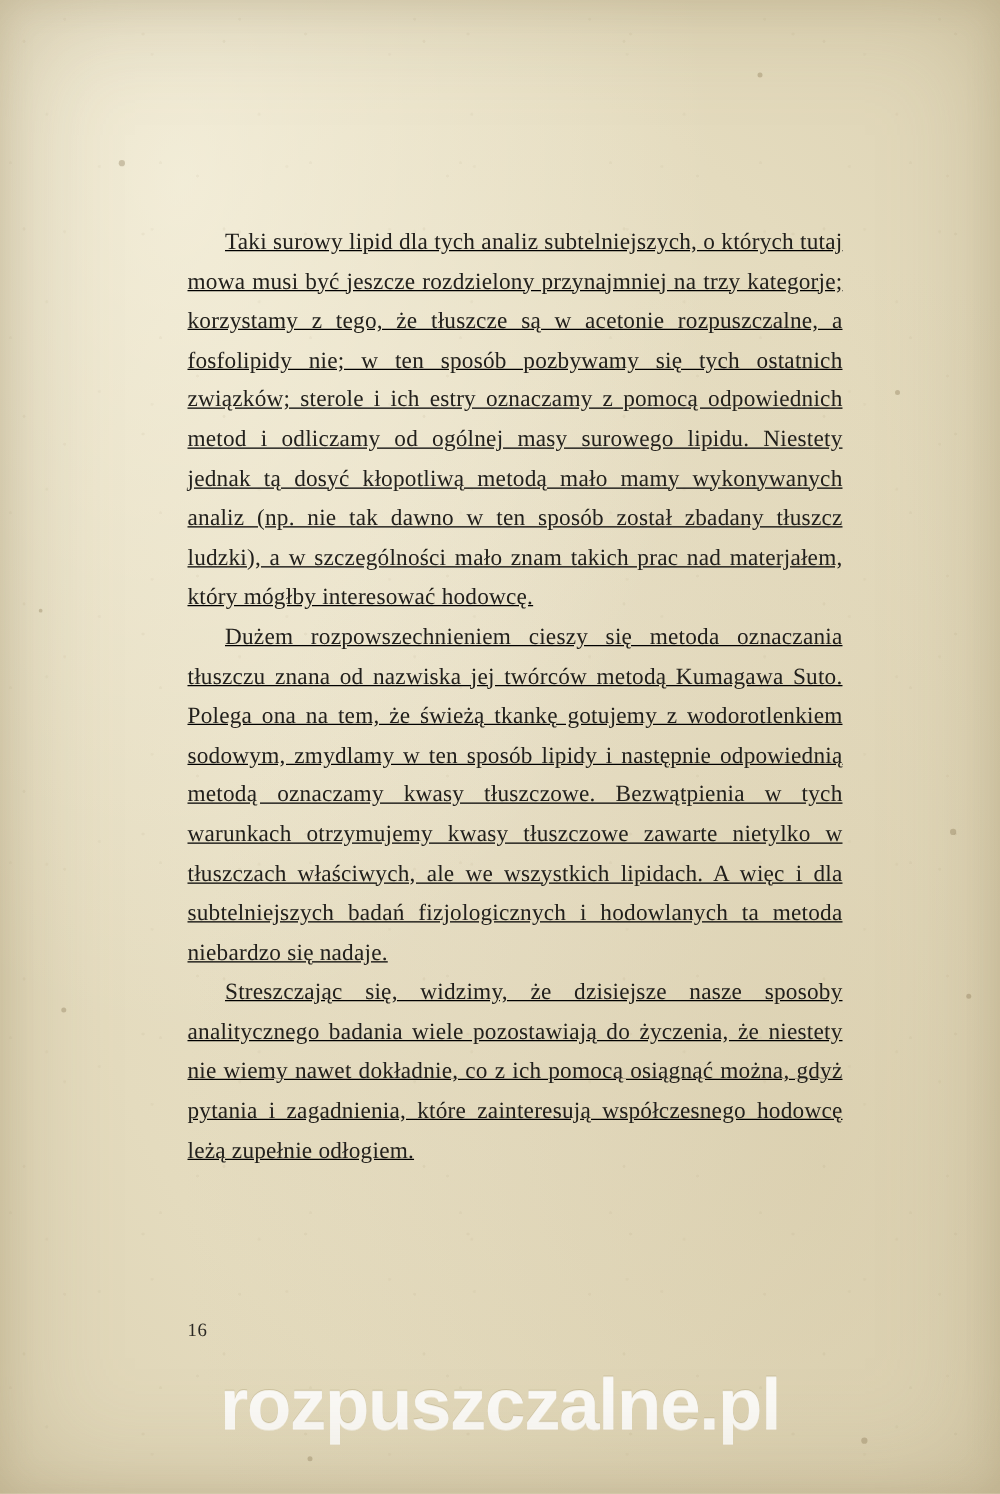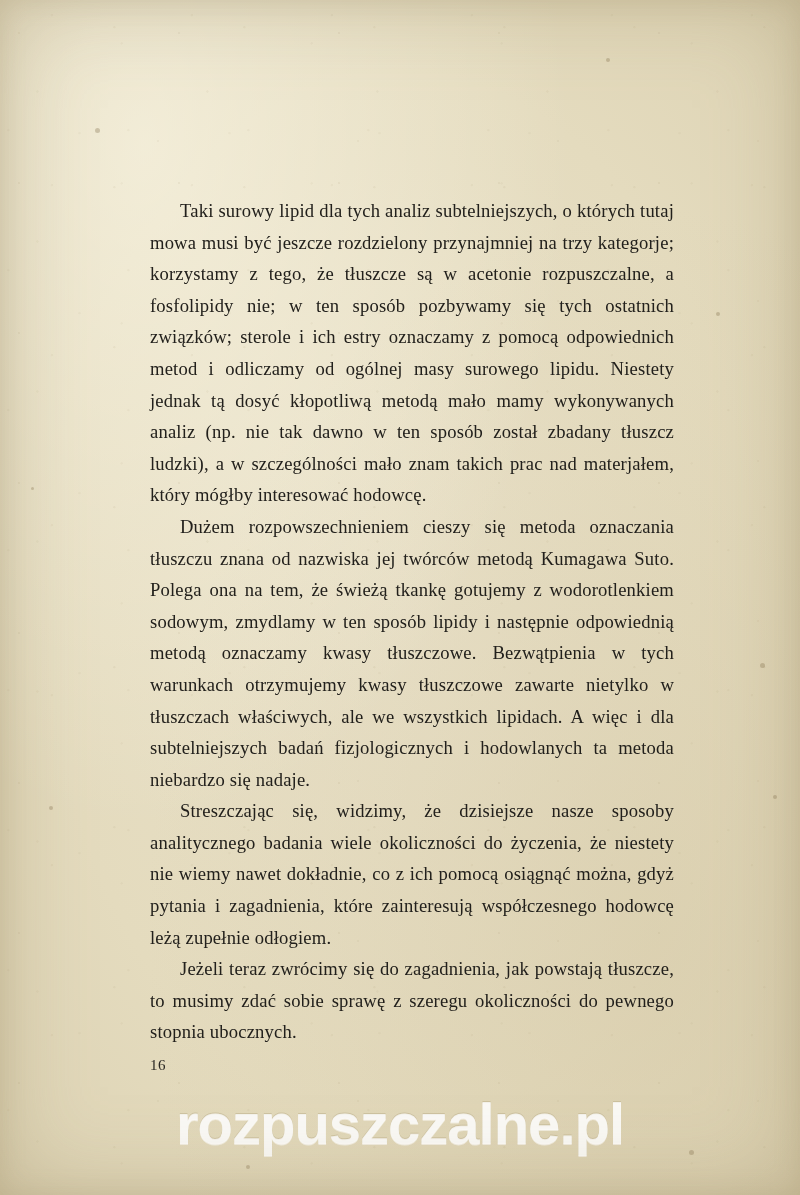--- a/index.html
+++ b/index.html
@@ -47,22 +47,23 @@
   }
   .fleck {
     position: absolute;
     border-radius: 50%;
     background: rgba(120,100,64,0.30);
     pointer-events: none;
   }
   #text-column {
     position: absolute;
     left: 150px;
-    top: 195px;
+    top: 178px;
     width: 524px;
+    text-decoration: underline;
   }
   p.para {
     margin: 0;
     font-size: 18.6px;
     line-height: 31.6px;
     color: #22201c;
     text-align: justify;
     text-justify: inter-word;
     letter-spacing: 0.18px;
     text-indent: 30px;
@@ -111,22 +112,21 @@
   <div class="fleck" style="left:760px; top:663px; width:5px; height:5px;"></div>
   <div class="fleck" style="left:773px; top:795px; width:4px; height:4px;"></div>
   <div class="fleck" style="left:49px; top:806px; width:4px; height:4px;"></div>
   <div class="fleck" style="left:246px; top:1165px; width:4px; height:4px;"></div>
   <div class="fleck" style="left:689px; top:1150px; width:5px; height:5px;"></div>
   <div class="fleck" style="left:31px; top:487px; width:3px; height:3px;"></div>
 
   <div id="text-column">
     <p class="para">Taki surowy lipid dla tych analiz subtelniejszych, o których tutaj mowa musi być jeszcze rozdzielony przynajmniej na trzy kategorje; korzystamy z tego, że tłuszcze są w acetonie rozpuszczalne, a fosfolipidy nie; w ten sposób pozbywamy się tych ostatnich związków; sterole i ich estry oznaczamy z pomocą odpowiednich metod i odliczamy od ogólnej masy surowego lipidu. Niestety jednak tą dosyć kłopotliwą metodą mało mamy wykonywanych analiz (np. nie tak dawno w ten sposób został zbadany tłuszcz ludzki), a w szczególności mało znam takich prac nad materjałem, który mógłby interesować hodowcę.</p>
     <p class="para">Dużem rozpowszechnieniem cieszy się metoda oznaczania tłuszczu znana od nazwiska jej twórców metodą Kumagawa Suto. Polega ona na tem, że świeżą tkankę gotujemy z wodorotlenkiem sodowym, zmydlamy w ten sposób lipidy i następnie odpowiednią metodą oznaczamy kwasy tłuszczowe. Bezwątpienia w tych warunkach otrzymujemy kwasy tłuszczowe zawarte nietylko w tłuszczach właściwych, ale we wszystkich lipidach. A więc i dla subtelniejszych badań fizjologicznych i hodowlanych ta metoda niebardzo się nadaje.</p>
-    <p class="para">Streszczając się, widzimy, że dzisiejsze nasze sposoby analitycznego badania wiele okoliczności do życzenia, że niestety nie wiemy nawet dokładnie, co z ich pomocą osiągnąć można, gdyż pytania i zagadnienia, które zainteresują współczesnego hodowcę leżą zupełnie odłogiem.</p>
-    <p class="para last-loose">Jeżeli teraz zwrócimy się do zagadnienia, jak powstają tłuszcze, to musimy zdać sobie sprawę z szeregu okoliczności do pewnego stopnia ubocznych.</p>
+    <p class="para">Streszczając się, widzimy, że dzisiejsze nasze sposoby analitycznego badania wiele pozostawiają do życzenia, że niestety nie wiemy nawet dokładnie, co z ich pomocą osiągnąć można, gdyż pytania i zagadnienia, które zainteresują współczesnego hodowcę leżą zupełnie odłogiem.</p>
   </div>
 
   <div id="folio">16</div>
 
   <div id="watermark">rozpuszczalne.pl</div>
 
   <div id="vignette"></div>
 </div>
 
 </body></html>

